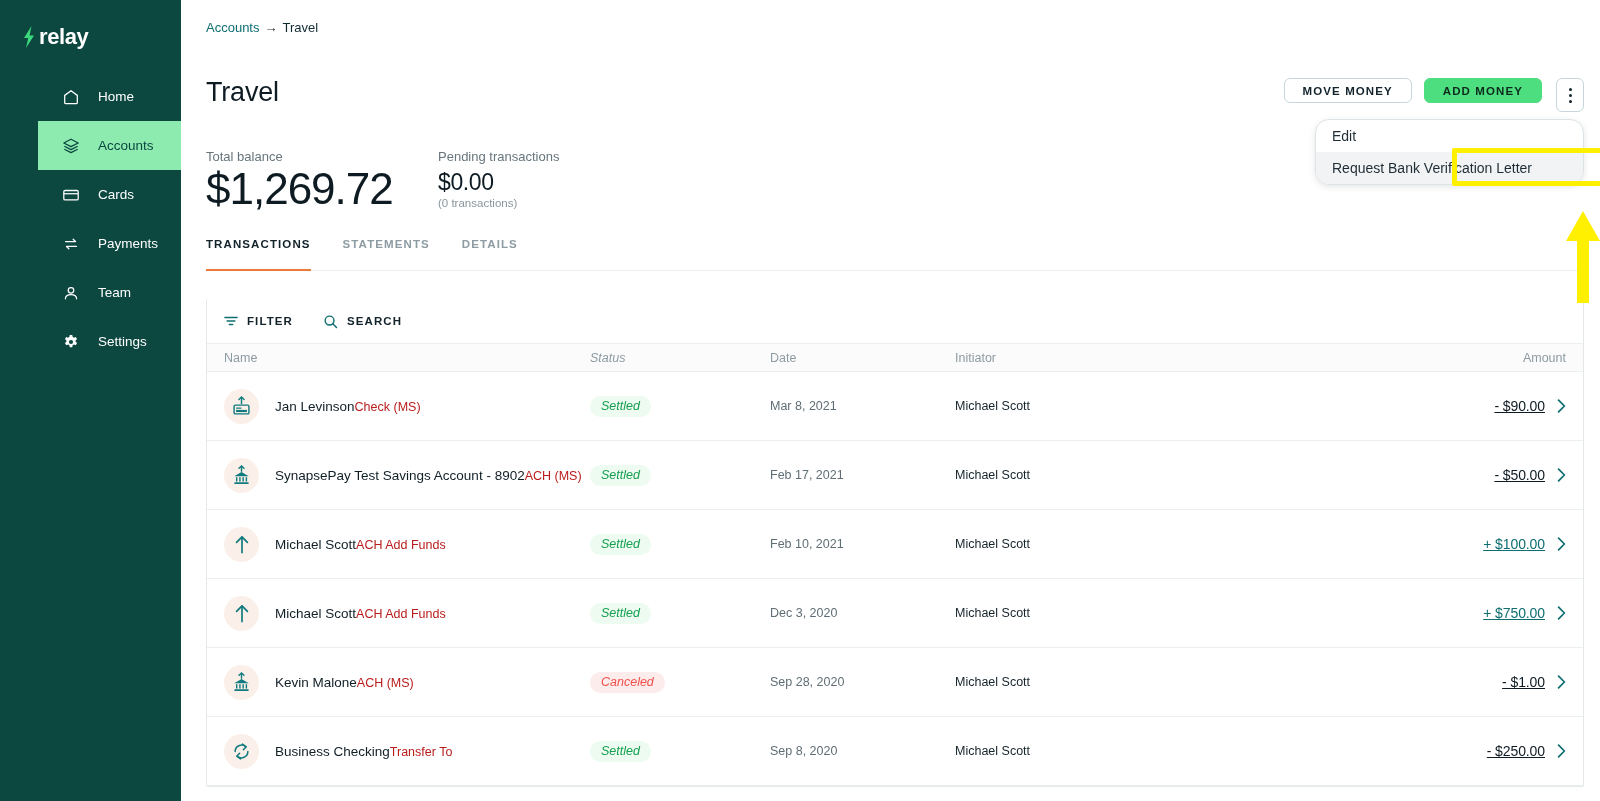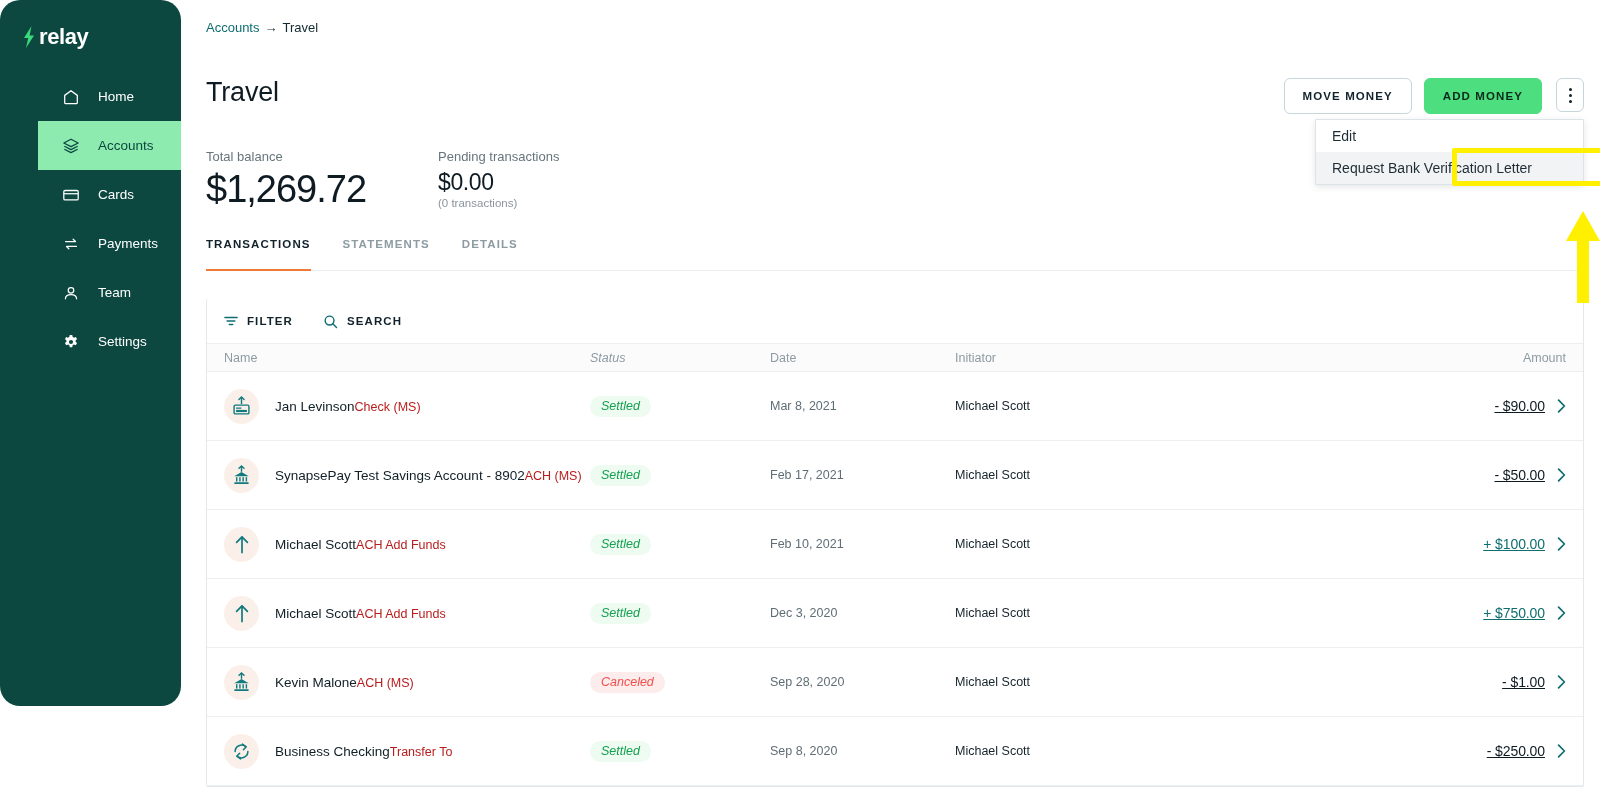--- a/index.html
+++ b/index.html
@@ -6,25 +6,24 @@
   html, body {
     width: 1600px; height: 801px;
     font-family: "Liberation Sans", sans-serif;
     background: #ffffff;
     overflow: hidden;
   }
   #app { position: relative; width: 1600px; height: 801px; display: flex; }
 
   
   #sidebar {
-    width: 181px; height: 706px;
+    width: 181px; height: 801px;
     background: #0C4740;
     flex: 0 0 181px;
     position: relative;
-    border-radius: 20px;
   }
   #logo {
     display: flex; align-items: center;
     padding: 21px 0 0 22px;
     height: 52px;
     gap: 3px;
   }
   #logo .bolt { width: 14px; height: 22px; display: block; }
   #logo .wordmark {
     color: #ffffff; font-size: 22px; font-weight: 700;
@@ -59,56 +58,56 @@
   #page-title {
     position: absolute; left: 25px; top: 77px;
     font-size: 27px; color: #0E1B23; font-weight: 400; letter-spacing: -0.2px;
   }
 
   
   #balances { position: absolute; left: 25px; top: 148px; display: flex; }
   .bal-block.primary { width: 232px; }
   .bal-label { font-size: 13px; color: #67757c; line-height: 17px; }
   .bal-primary-value {
-    font-size: 38px; color: #0E1B23; letter-spacing: -1px;
+    font-size: 44px; color: #0E1B23; letter-spacing: -1px;
     line-height: 44px; font-weight: 400; margin-top: 2px;
   }
   .bal-sec-value {
     font-size: 23px; color: #0E1B23; line-height: 28px;
     letter-spacing: -0.4px; margin-top: 3px;
   }
   .bal-sub { font-size: 11.5px; color: #8a969c; margin-top: 1px; }
 
   
   #actions {
     position: absolute; right: 58px; top: 78px;
     display: flex; align-items: center; gap: 12px;
   }
   .btn {
-    height: 36px; border-radius: 6px; font-size: 11.5px;
+    height: 25px; border-radius: 6px; font-size: 11.5px;
     letter-spacing: 1.1px; font-weight: 700; cursor: pointer;
     display: flex; align-items: center; justify-content: center;
     padding: 0 18px; white-space: nowrap;
   }
   .btn-outline {
     background: #ffffff; border: 1px solid #c7d6da; color: #13232c;
   }
   .btn-primary { background: #4DDE7F; border: 1px solid #4DDE7F; color: #0c2a1c; }
   #kebab-btn {
     position: absolute; right: 16px; top: 78px;
     width: 28px; height: 34px; border: 1px solid #c7d6da; border-radius: 6px;
     background: #fff; display: flex; flex-direction: column;
     align-items: center; justify-content: center; gap: 3px; cursor: pointer;
   }
   #kebab-btn span { width: 3px; height: 3px; border-radius: 50%; background: #13232c; display: block; }
 
   
   #dropdown {
     position: absolute; right: 16px; top: 119px; width: 269px;
-    background: #ffffff; border: 1px solid #dde4e7; border-radius: 1px;
+    background: #ffffff; border: 1px solid #dde4e7; border-radius: 14px;
     box-shadow: 0 2px 7px rgba(0,0,0,0.10);
     z-index: 40; overflow: hidden;
   }
   .menu-item {
     height: 32px; display: flex; align-items: center;
     padding: 0 16px; font-size: 14px; color: #1e2d35; cursor: pointer;
   }
   .menu-item.hovered { background: #f2f3f4; }
 
   

